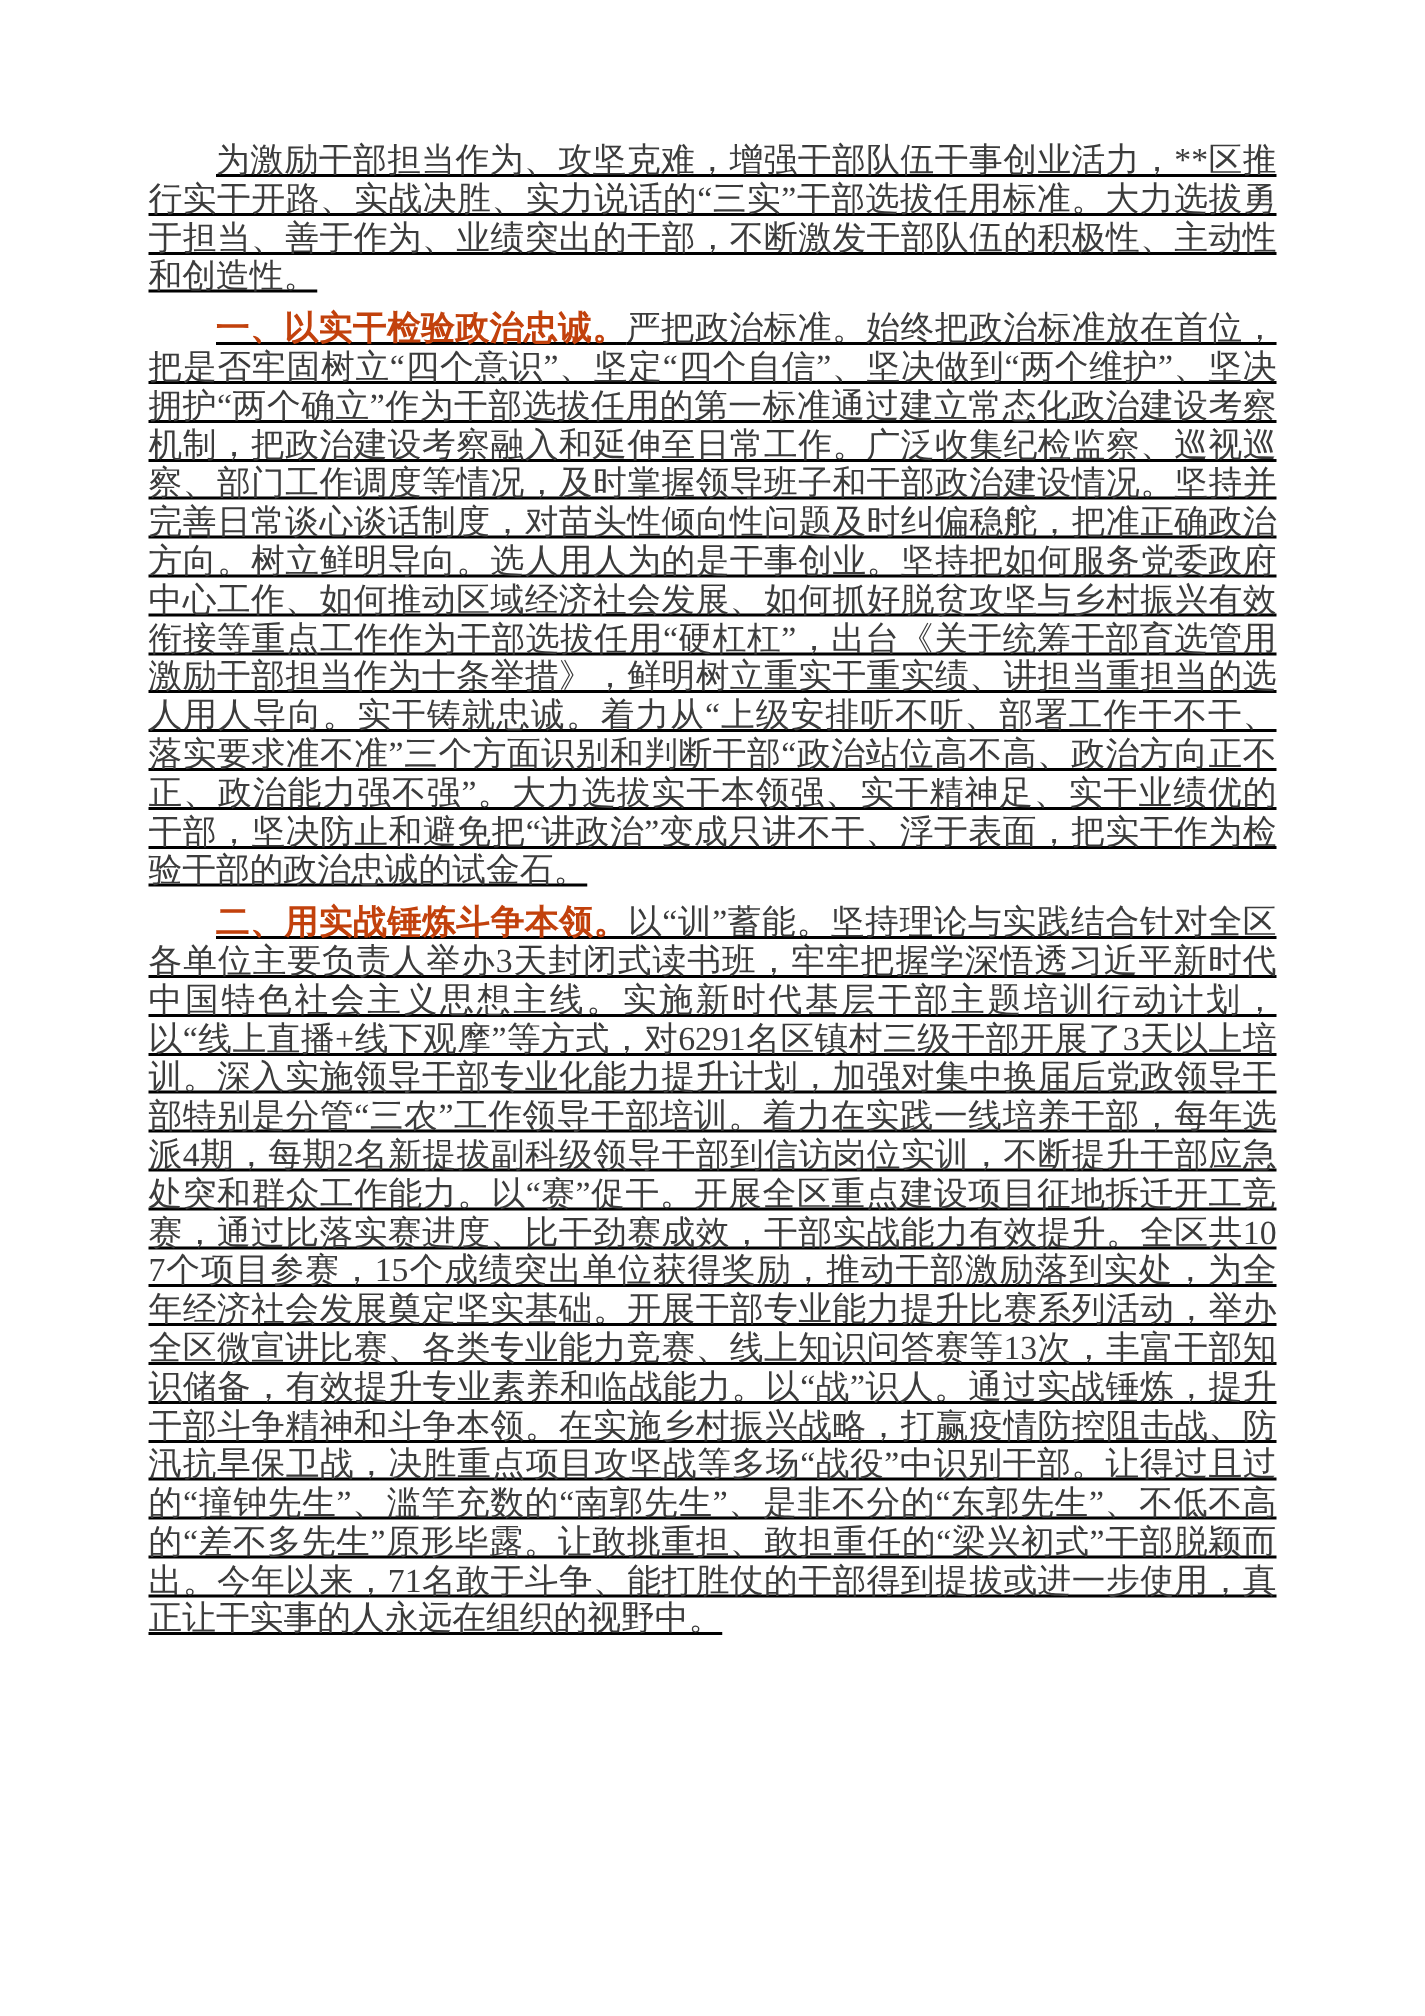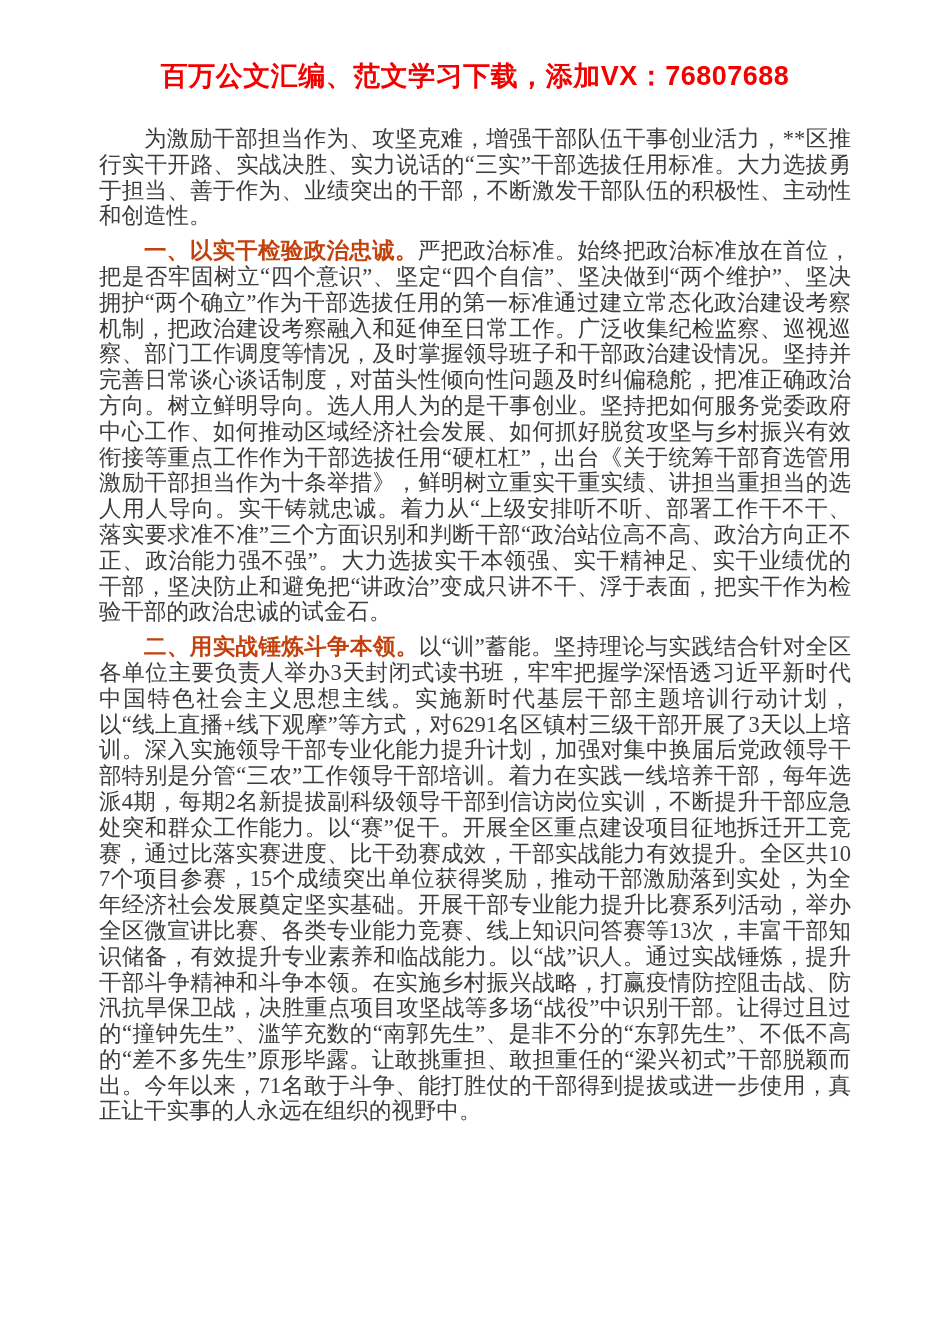--- a/index.html
+++ b/index.html
@@ -22,20 +22,21 @@
     color: #f20100;
     font-family: "Liberation Sans", "DejaVu Sans", sans-serif;
     font-weight: 700;
     font-size: 27px;
     line-height: 32px;
     letter-spacing: 0.5px;
   }
   .content {
     width: 752px;
     margin: 34px auto 16px auto;
+    text-decoration: underline;
   }
   .para {
     margin: 0 0 9px 0;
     font-size: 22.5px;
     line-height: 25.8px;
     color: #3c3c3c;
     text-align: justify;
     text-justify: inter-ideograph;
     text-indent: 2em;
     word-break: break-all;
@@ -44,21 +45,20 @@
   .section-heading {
     font-weight: 700;
     color: #c2410c;
   }
 </style>
 </head>
 <body>
 
 <div class="page">
 
-  <div class="banner">百万公文汇编、范文学习下载，添加VX：76807688</div>
 
   <div class="content">
 
     <p class="para"><span>为激励干部担当作为、攻坚克难，增强干部队伍干事创业活力，**区推行实干开路、实战决胜、实力说话的“三实”干部选拔任用标准。大力选拔勇于担当、善于作为、业绩突出的干部，不断激发干部队伍的积极性、主动性和创造性。</span></p>
 
     <p class="para"><span class="section-heading">一、以实干检验政治忠诚。</span><span>严把政治标准。始终把政治标准放在首位，把是否牢固树立“四个意识”、坚定“四个自信”、坚决做到“两个维护”、坚决拥护“两个确立”作为干部选拔任用的第一标准通过建立常态化政治建设考察机制，把政治建设考察融入和延伸至日常工作。广泛收集纪检监察、巡视巡察、部门工作调度等情况，及时掌握领导班子和干部政治建设情况。坚持并完善日常谈心谈话制度，对苗头性倾向性问题及时纠偏稳舵，把准正确政治方向。树立鲜明导向。选人用人为的是干事创业。坚持把如何服务党委政府中心工作、如何推动区域经济社会发展、如何抓好脱贫攻坚与乡村振兴有效衔接等重点工作作为干部选拔任用“硬杠杠”，出台《关于统筹干部育选管用激励干部担当作为十条举措》，鲜明树立重实干重实绩、讲担当重担当的选人用人导向。实干铸就忠诚。着力从“上级安排听不听、部署工作干不干、落实要求准不准”三个方面识别和判断干部“政治站位高不高、政治方向正不正、政治能力强不强”。大力选拔实干本领强、实干精神足、实干业绩优的干部，坚决防止和避免把“讲政治”变成只讲不干、浮于表面，把实干作为检验干部的政治忠诚的试金石。</span></p>
 
     <p class="para"><span class="section-heading">二、用实战锤炼斗争本领。</span><span>以“训”蓄能。坚持理论与实践结合针对全区各单位主要负责人举办3天封闭式读书班，牢牢把握学深悟透习近平新时代中国特色社会主义思想主线。实施新时代基层干部主题培训行动计划，以“线上直播+线下观摩”等方式，对6291名区镇村三级干部开展了3天以上培训。深入实施领导干部专业化能力提升计划，加强对集中换届后党政领导干部特别是分管“三农”工作领导干部培训。着力在实践一线培养干部，每年选派4期，每期2名新提拔副科级领导干部到信访岗位实训，不断提升干部应急处突和群众工作能力。以“赛”促干。开展全区重点建设项目征地拆迁开工竞赛，通过比落实赛进度、比干劲赛成效，干部实战能力有效提升。全区共107个项目参赛，15个成绩突出单位获得奖励，推动干部激励落到实处，为全年经济社会发展奠定坚实基础。开展干部专业能力提升比赛系列活动，举办全区微宣讲比赛、各类专业能力竞赛、线上知识问答赛等13次，丰富干部知识储备，有效提升专业素养和临战能力。以“战”识人。通过实战锤炼，提升干部斗争精神和斗争本领。在实施乡村振兴战略，打赢疫情防控阻击战、防汛抗旱保卫战，决胜重点项目攻坚战等多场“战役”中识别干部。让得过且过的“撞钟先生”、滥竽充数的“南郭先生”、是非不分的“东郭先生”、不低不高的“差不多先生”原形毕露。让敢挑重担、敢担重任的“梁兴初式”干部脱颖而出。今年以来，71名敢于斗争、能打胜仗的干部得到提拔或进一步使用，真正让干实事的人永远在组织的视野中。</span></p>
 
   </div>

